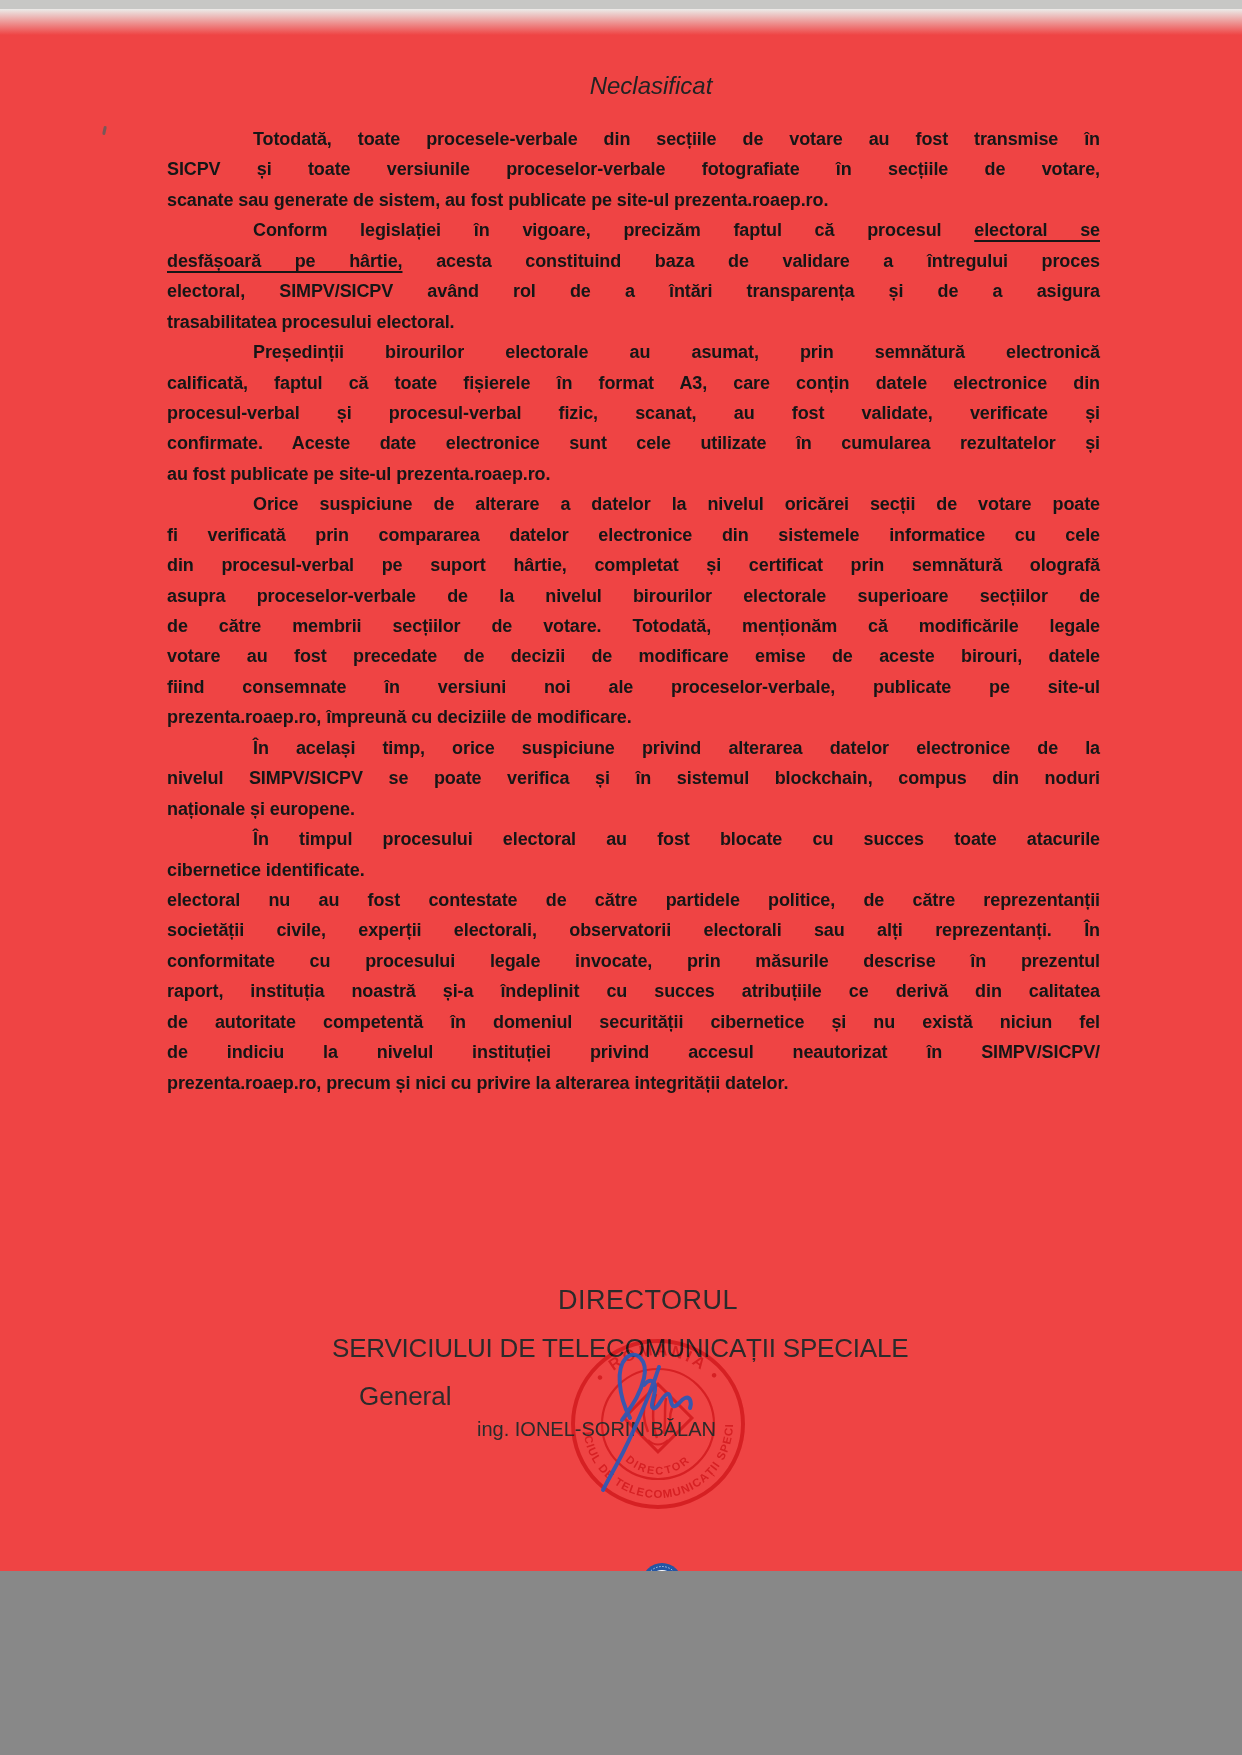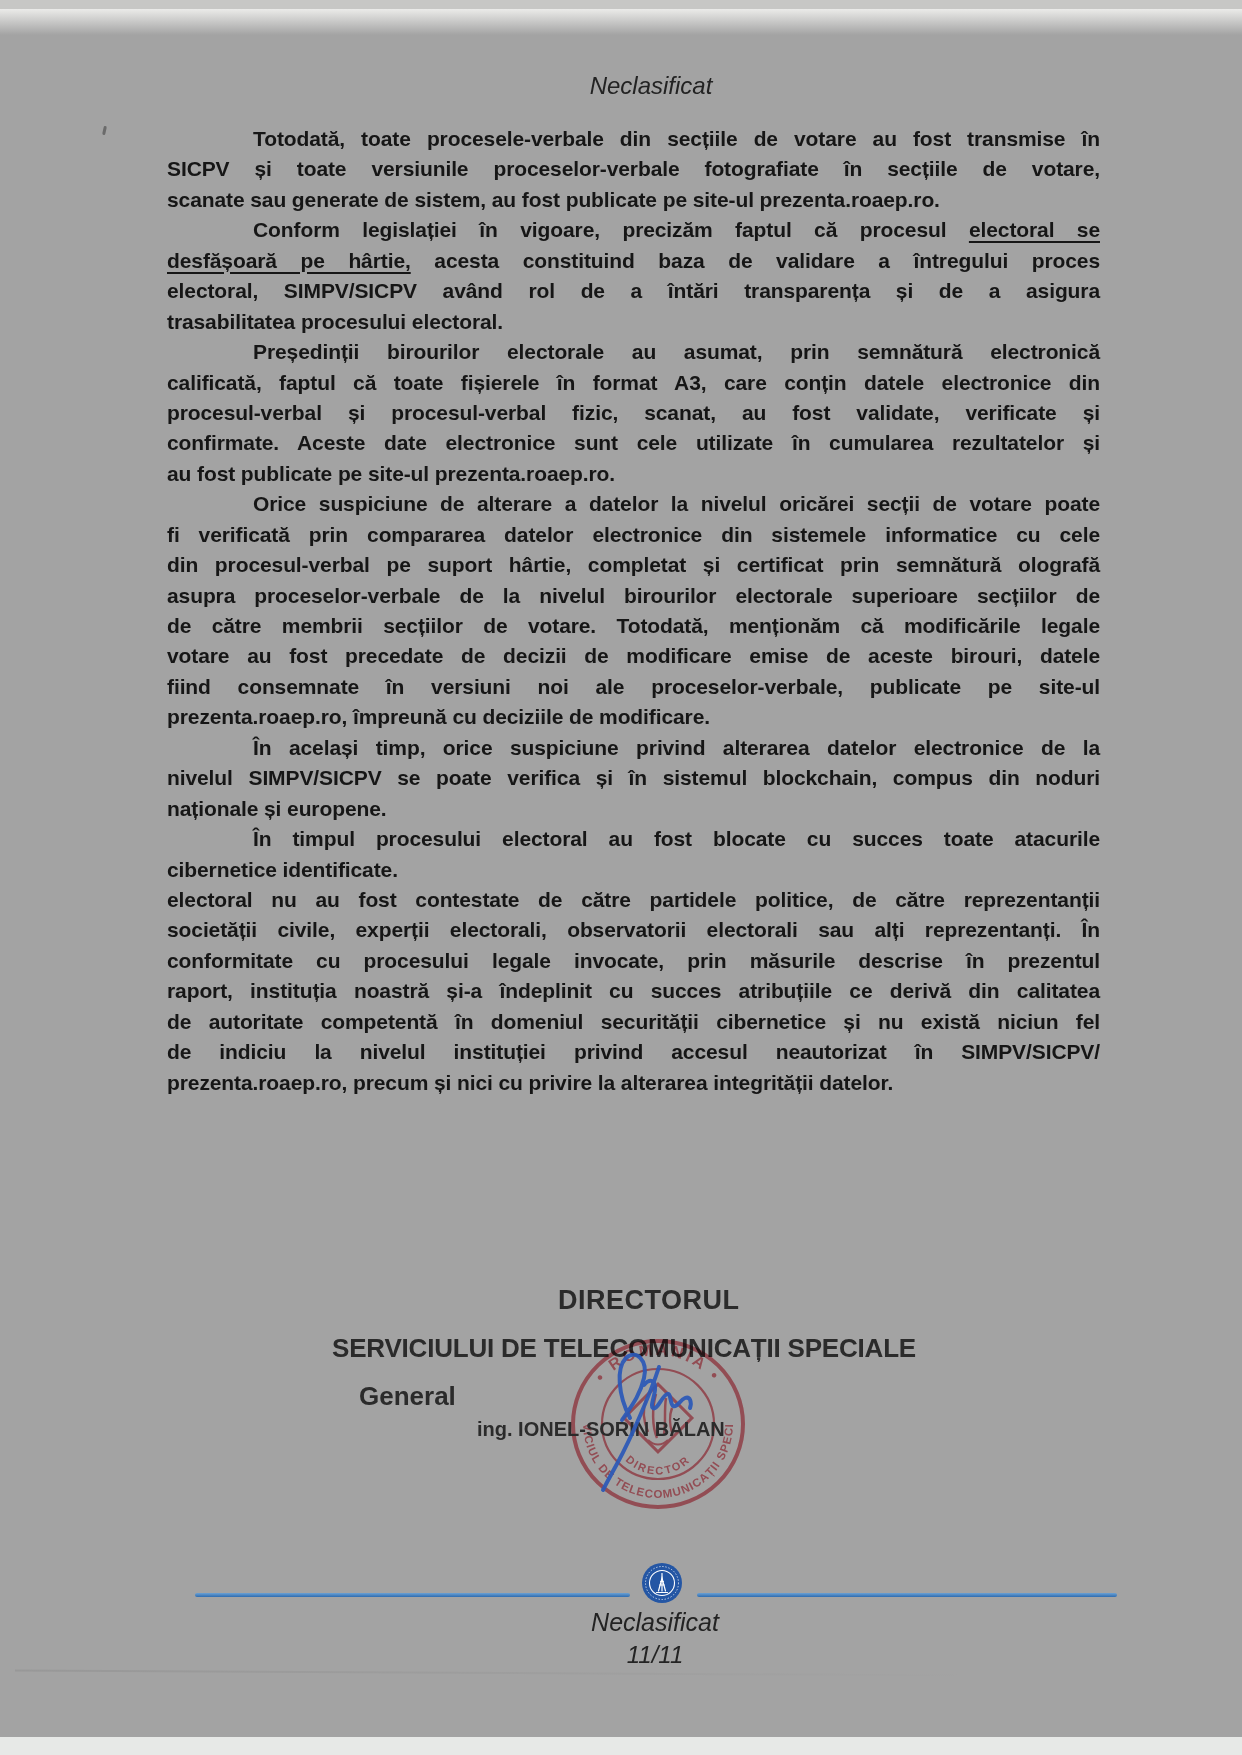--- a/index.html
+++ b/index.html
@@ -1,45 +1,45 @@
 <!DOCTYPE html>
 <html><head>
 <meta charset="utf-8">
 <style>
   html,body { margin:0; padding:0; background:#888; }
   .page {
-    position:relative; width:1242px; height:1755px;
-    background:#a3a3a3; overflow:hidden;
+    position:relative; width:1242px; height:1571px;
+    background:#ef4444; overflow:hidden;
     font-family:"Liberation Sans", sans-serif;
   }
   
   .scan-top-band { position:absolute; left:0; top:0; width:100%; height:9px;
     background:#c7c7c5; }
   .scan-top-fade { position:absolute; left:0; top:9px; width:100%; height:26px;
     background:linear-gradient(#ebebe9, rgba(251,251,249,0)); }
   .scan-bottom-band { position:absolute; left:0; top:1737px; width:100%; height:18px;
     background:#e7e9e7; }
   .scan-fold-line { position:absolute; left:15px; top:1672px; width:972px; height:2px;
     background:linear-gradient(90deg, #8f8f8f, #9b9b9b 60%, rgba(155,155,155,0));
     opacity:.55; transform:rotate(0.3deg); }
   .scan-dot { position:absolute; left:103px; top:126px; width:3px; height:9px;
     background:#5d5d5d; border-radius:2px; transform:rotate(12deg); opacity:.8; }
 
   .classification-top { position:absolute; left:530px; top:72px; width:242px;
     text-align:center; font-style:italic; font-size:24px; color:#232323; }
 
   .body-text { position:absolute; left:167px; top:124px; width:933px;
-    color:#161616; font-weight:bold; font-size:21px; letter-spacing:-0.1px; }
+    color:#161616; font-weight:bold; font-size:18px; letter-spacing:-0.1px; }
   .line { height:30.45px; line-height:30.45px; text-align:justify;
     text-align-last:justify; white-space:nowrap; }
   .line.last { text-align-last:left; }
   .line.first { padding-left:86px; }
   .u { text-decoration:underline; text-decoration-thickness:2px; text-underline-offset:4px; }
 
-  .sig-line { position:absolute; font-weight:bold; color:#2b2b2b; white-space:nowrap; }
+  .sig-line { position:absolute; font-weight:normal; color:#2b2b2b; white-space:nowrap; }
   .sig-title1 { left:558px; top:1285px; font-size:27px; letter-spacing:.5px; }
   .sig-title2 { left:332px; top:1333px; font-size:26px; letter-spacing:-0.2px; }
   .sig-rank   { left:341px; top:1381px; font-size:26px;margin-left:18px; }
   .sig-name   { left:477px; top:1418px; font-size:20px; z-index:3; }
 
   .stamp { position:absolute; left:568px; top:1336px; z-index:2;
     opacity:.82; mix-blend-mode:multiply; }
   .signature-ink { position:absolute; left:580px; top:1340px; z-index:4; }
 
   .footer-rule { position:absolute; top:1593px; height:4px; border-radius:2px;

